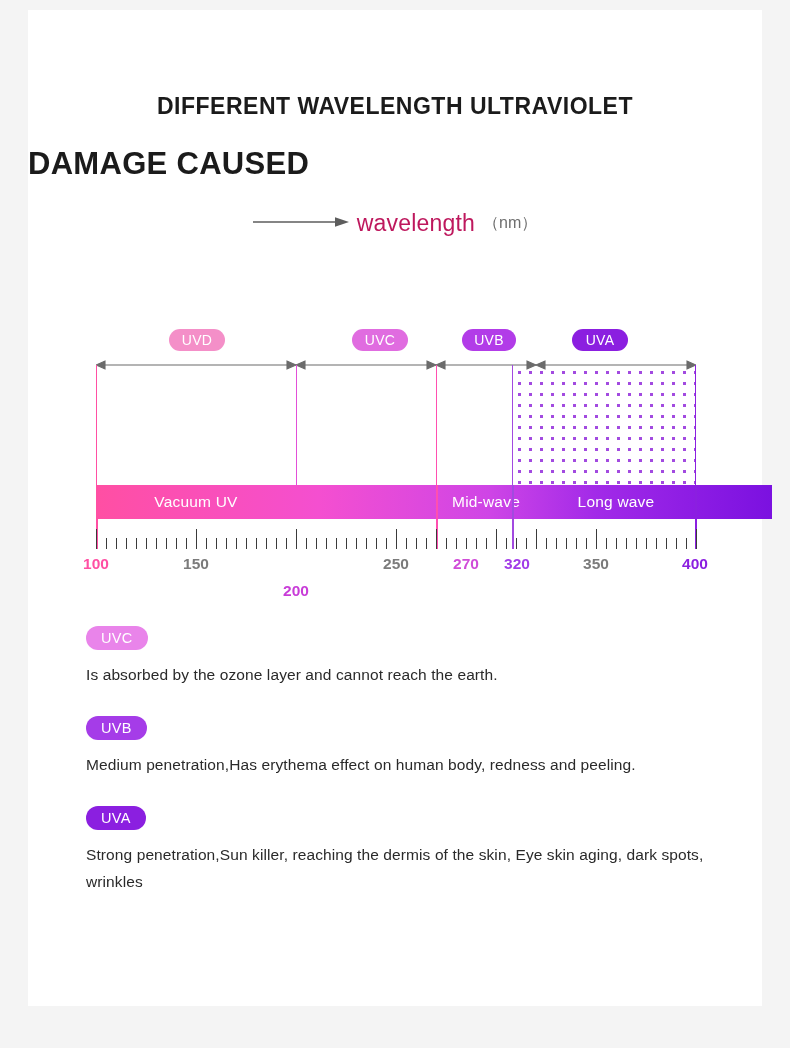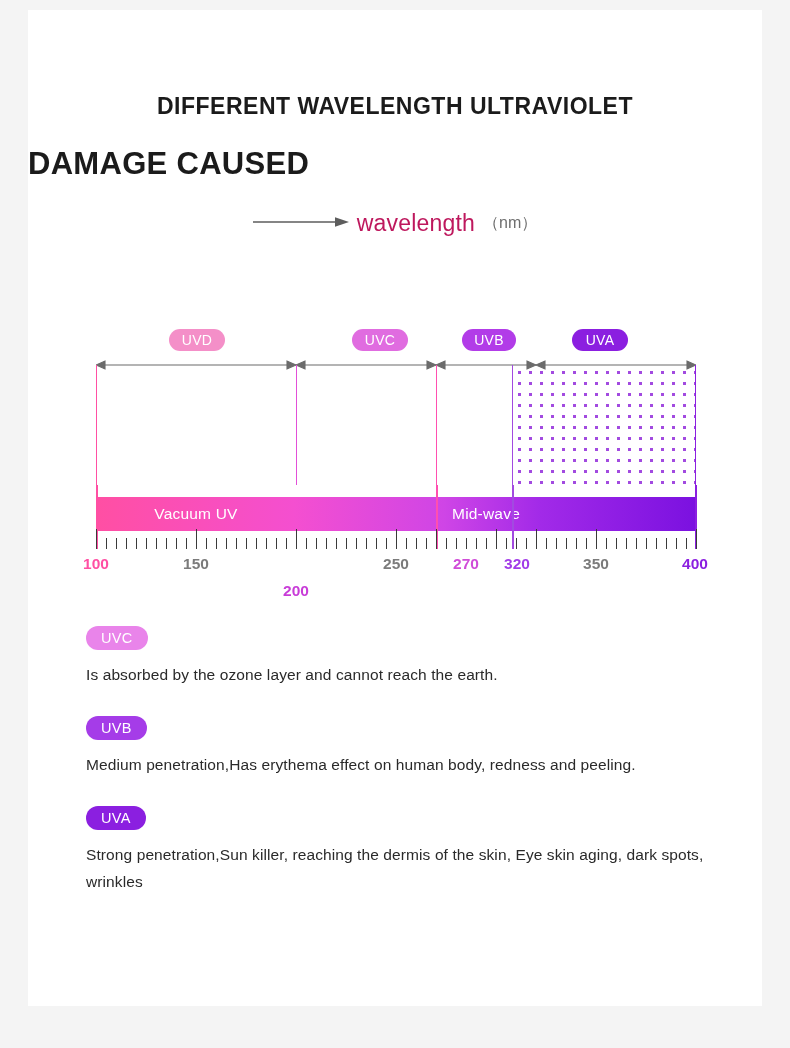--- a/index.html
+++ b/index.html
@@ -128,24 +128,23 @@
     top: 48px;
     width: 600px;
     height: 14px;
   }
 
   
   .bar {
     position: absolute;
     left: 68px;
     top: 175px;
-    width: 600px;
+    width: 676px;
     height: 34px;
     background: linear-gradient(90deg, #ff4fa3 0%, #f44fd0 33%, #cf45e6 58%, #a22ae8 74%, #7b11e0 100%);
-    margin-top: 12px;
   }
   .bar-seg {
     position: absolute;
     top: 0;
     height: 34px;
     line-height: 34px;
     text-align: center;
     color: #ffffff;
     font-size: 15.5px;
     letter-spacing: 0.2px;
@@ -274,20 +273,21 @@
       <div class="vline" style="left:0px;   background:#ff4fa3;"></div>
       <div class="vline" style="left:200px; background:#e24fd8;"></div>
       <div class="vline" style="left:340px; background:#ff4fb0;"></div>
       <div class="vline" style="left:416px; background:#a24ae0;"></div>
       <div class="vline" style="left:599px; background:#8b1fe0;"></div>
     </div>
 
     <div class="bar">
       <div class="bar-seg" style="left:0px;   width:200px;">Vacuum UV</div>
       <div class="bar-seg" style="left:340px; width:100px;">Mid-wave</div>
+      <div class="bar-seg" style="left:440px; width:160px;">Long wave</div>
     </div>
 
     <div class="ruler">
       <div class="endline" style="left:0px;   background:#ff4fa3;"></div>
       <div class="endline" style="left:340px; background:#ff4fb0;"></div>
       <div class="endline" style="left:416px; background:#a24ae0;"></div>
       <div class="endline" style="left:599px; background:#8b1fe0;"></div>
       <div id="ticks">
           <div class="tick major" style="left: 0px;"></div>
           <div class="tick minor" style="left: 10px;"></div>

